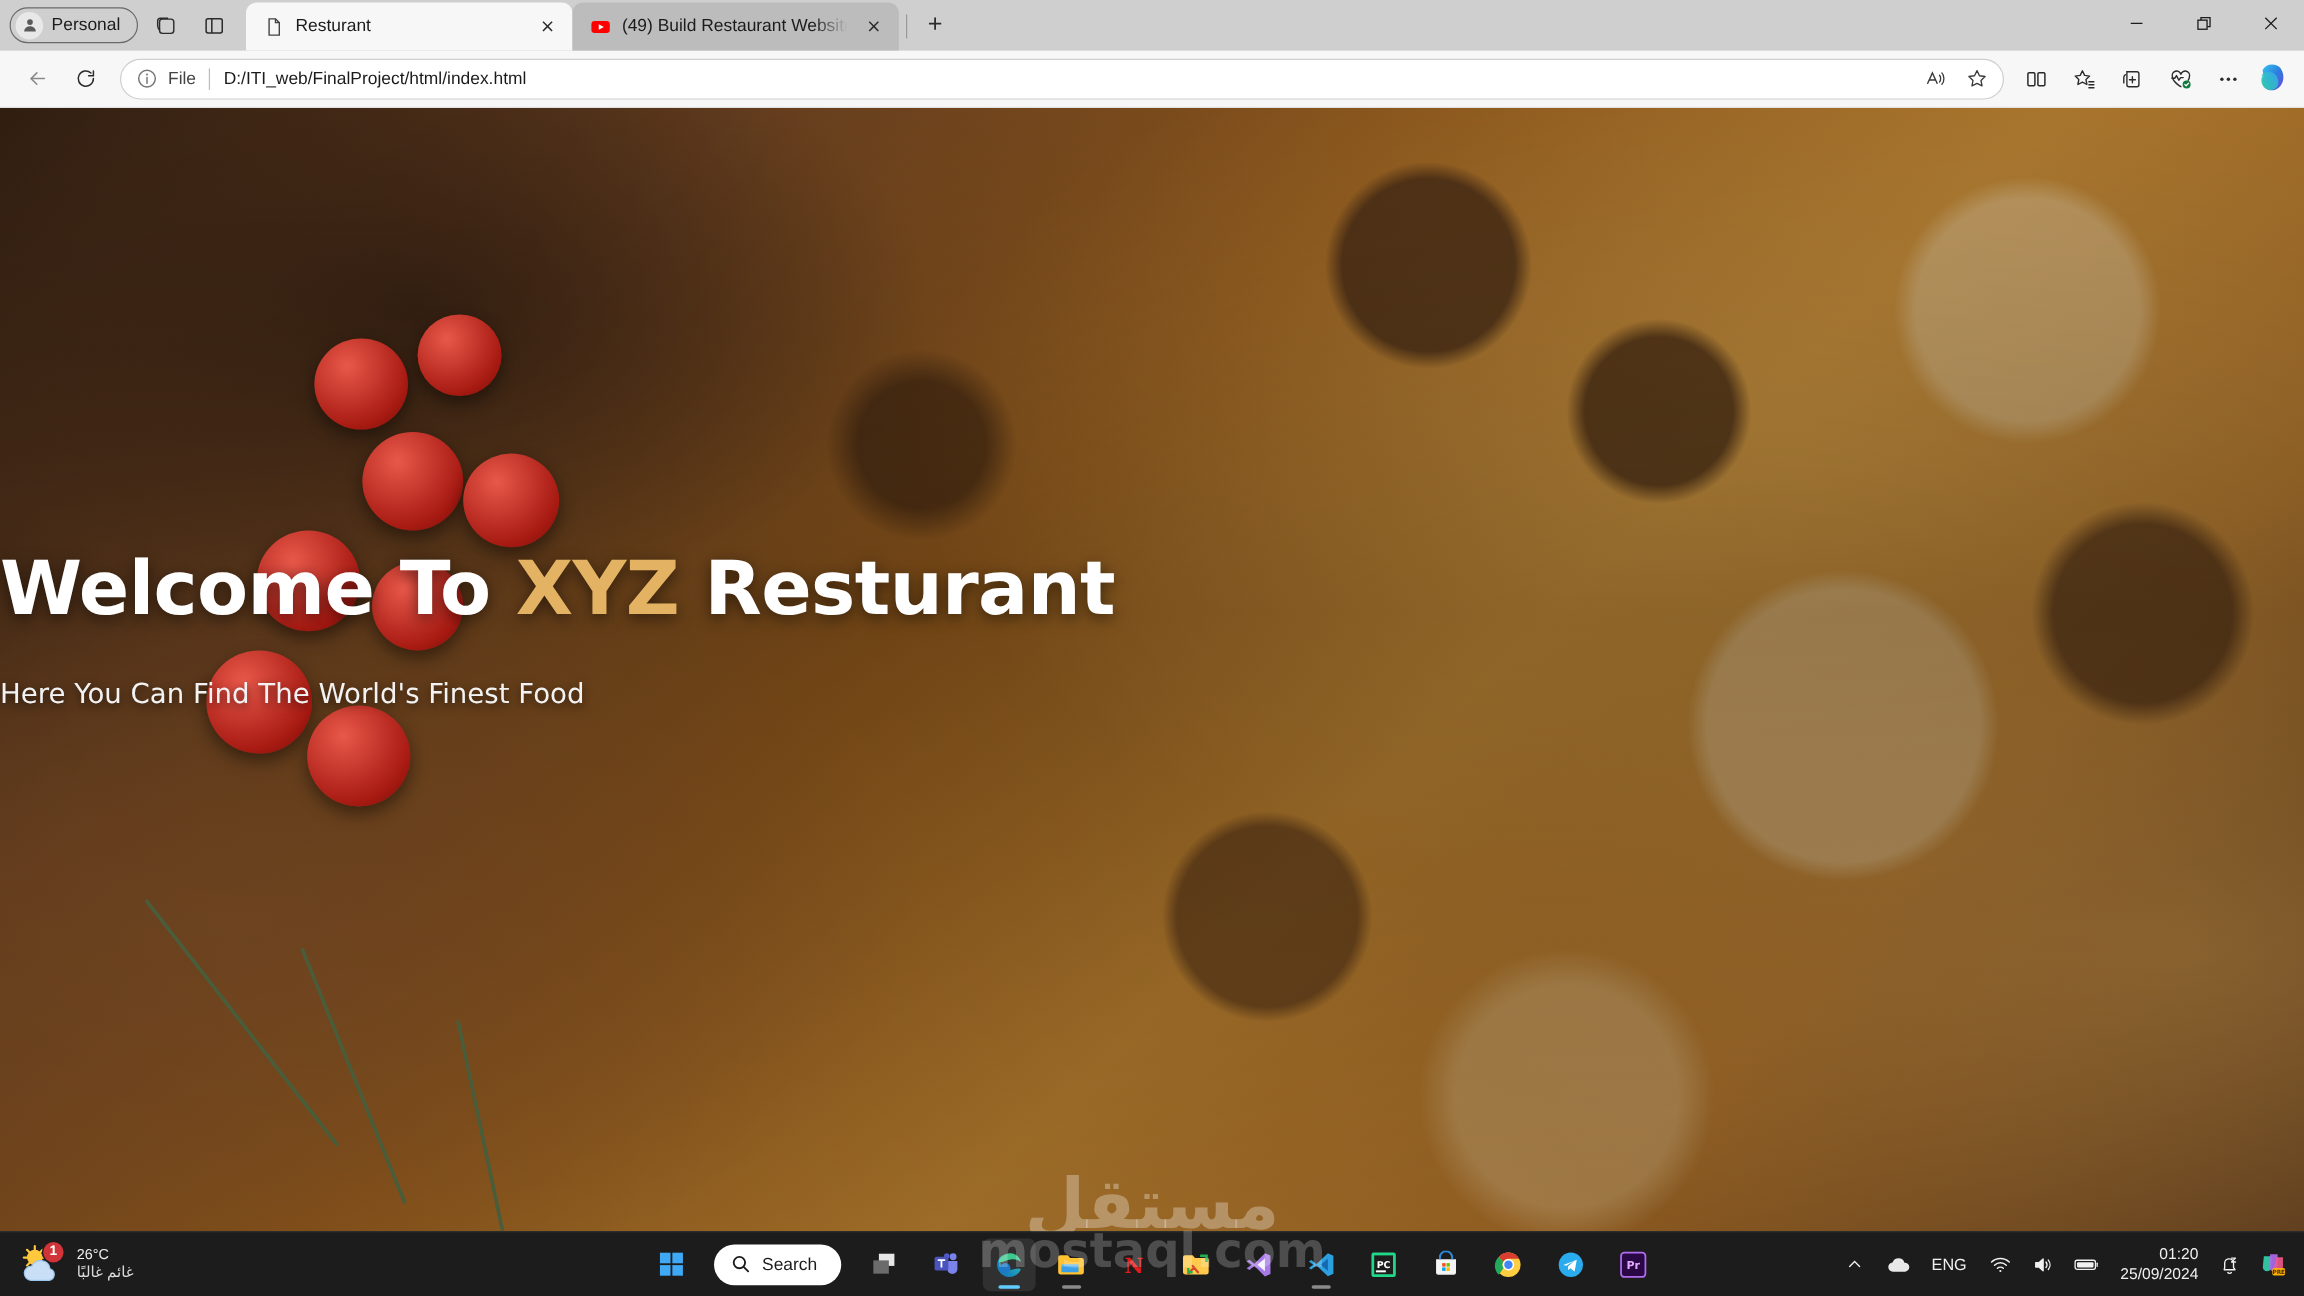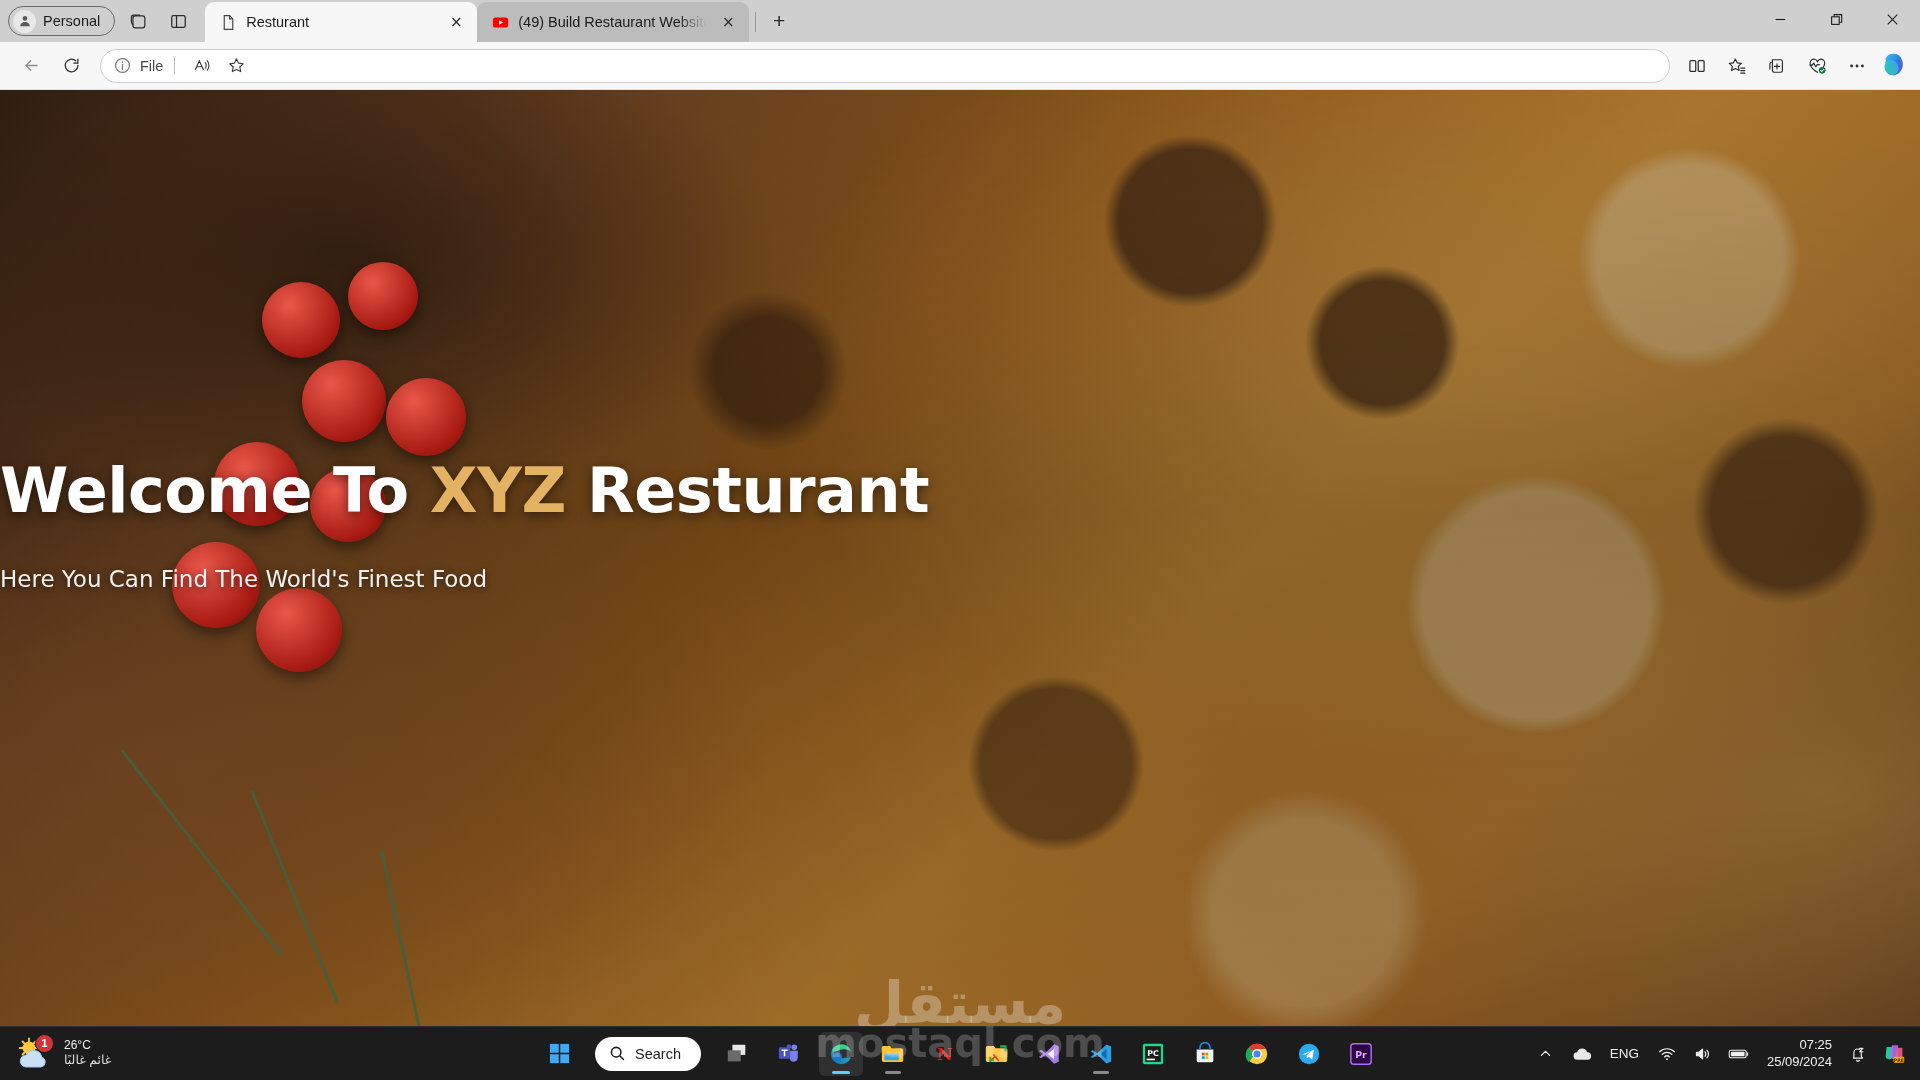--- a/index.html
+++ b/index.html
@@ -306,20 +306,21 @@
     <div class="omnibox">
       <span class="info-icon">
         <svg viewBox="0 0 20 20" fill="none" stroke="#777" stroke-width="1.3">
           <circle cx="10" cy="10" r="7.3"></circle>
             <path d="M10 9v5" stroke-linecap="round"></path>
             <circle cx="10" cy="6.4" r="0.9" fill="#777" stroke="none"></circle>
         </svg>
       </span>
       <span class="scheme-label">File</span>
       <span class="omni-divider"></span>
+      <span class="omni-url">D:/ITI_web/FinalProject/html/index.html</span>
       <span class="omni-right">
         <span class="omni-btn">
           <svg viewBox="0 0 24 24" fill="none" stroke="#3a3a3a" stroke-width="1.4" stroke-linecap="round">
             <path d="M3 17L8 6l5 11M4.8 13.5h6.4"></path>
               <path d="M15.5 8.5c1.6 1.6 1.6 5.4 0 7M18 6c2.8 2.8 2.8 9.2 0 12"></path>
           </svg>
         </span>
         <span class="omni-btn">
           <svg viewBox="0 0 24 24" fill="none" stroke="#3a3a3a" stroke-width="1.4" stroke-linejoin="round">
             <path d="M12 3.6l2.6 5.4 5.9.8-4.3 4.1 1.1 5.8L12 17l-5.3 2.7 1.1-5.8L3.5 9.8l5.9-.8z"></path>
@@ -586,21 +587,21 @@
       </svg>
     </div>
     <div class="tray-btn">
       <svg viewBox="0 0 26 16" width="22" height="14" fill="none" stroke="#f0f0f0" stroke-width="1.3">
         <rect x="1.5" y="3.5" width="20" height="9" rx="2"></rect>
         <rect x="3.4" y="5.4" width="16.2" height="5.2" rx="1" fill="#f0f0f0" stroke="none"></rect>
         <path d="M23.2 6.5v3" stroke-linecap="round"></path>
       </svg>
     </div>
     <div class="tray-clock">
-      <div>07:25</div>
+      <div>01:20</div>
       <div>25/09/2024</div>
     </div>
     <div class="tray-btn">
       <svg viewBox="0 0 22 22" width="18" height="18" fill="none" stroke="#f0f0f0" stroke-width="1.4" stroke-linejoin="round">
         <path d="M5.5 16h11l-1.5-2.2V9.4a4.5 4.5 0 00-9 0v4.4z"></path>
         <path d="M9 18.3a2.1 2.1 0 004 0"></path>
         <path d="M13 4.2h4l-4 4h4" stroke-linecap="round"></path>
       </svg>
     </div>
     <div class="tray-btn">

